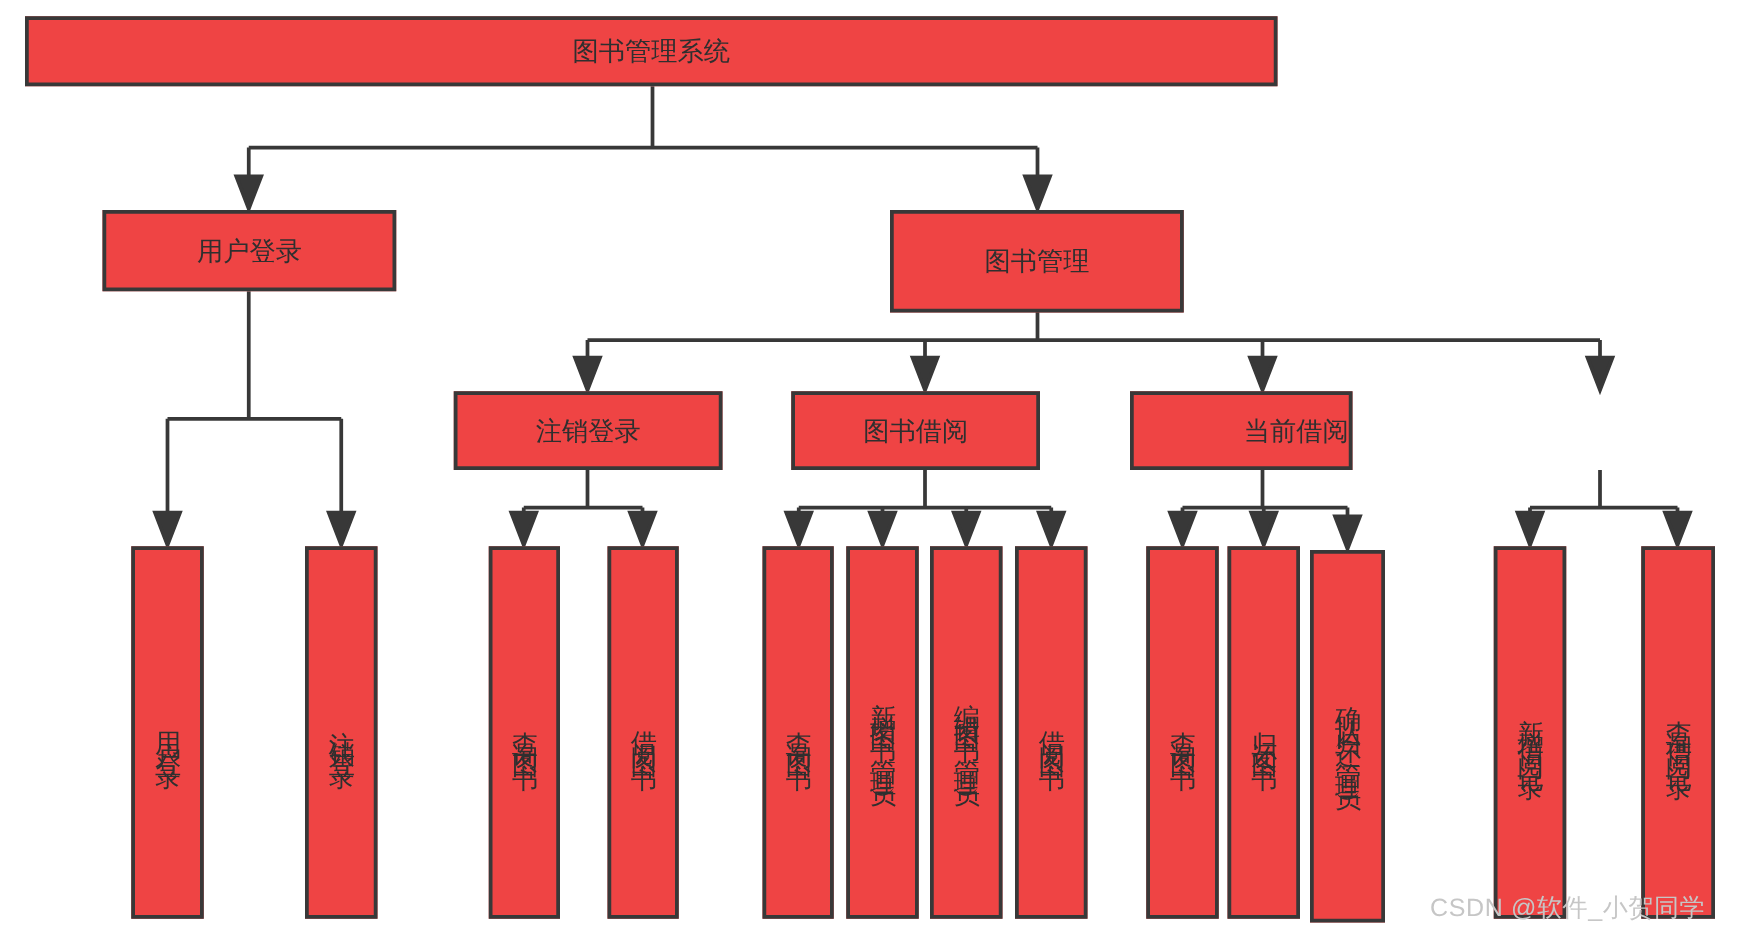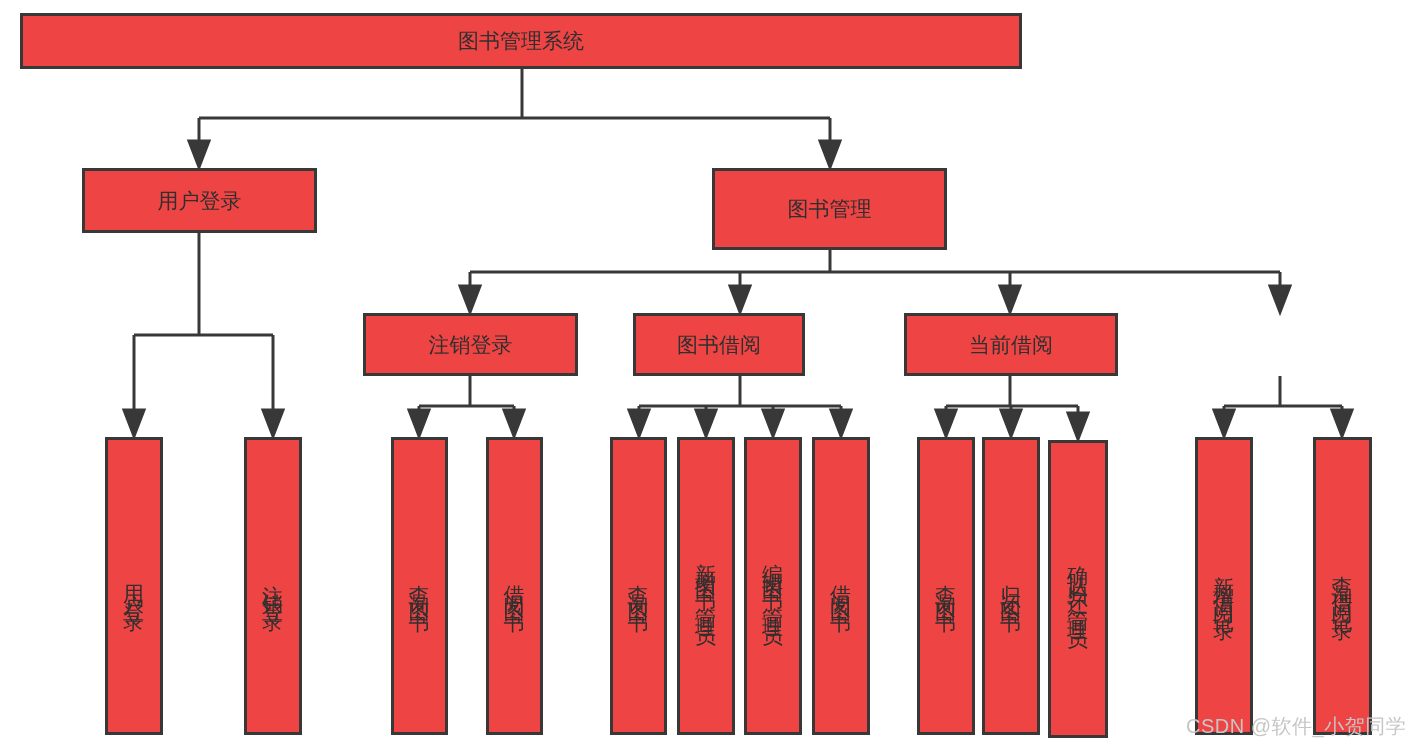--- a/index.html
+++ b/index.html
@@ -38,39 +38,39 @@
     text-orientation: mixed;
     letter-spacing: 9px;
     line-height: 1.1;
     white-space: nowrap;
   }
   
   .n-root { left: 20px;  top: 13px;  width: 1002px; height: 56px; }
   .n-l2a  { left: 82px;  top: 168px; width: 235px;  height: 65px; }
   .n-l2b  { left: 712px; top: 168px; width: 235px;  height: 82px; }
   .n-l3a  { left: 363px; top: 313px; width: 215px;  height: 63px; }
-  .n-l3b  { left: 633px; top: 313px; width: 172px;  height: 63px; align-items: center; }
-  .n-l3c  { left: 904px; top: 313px; width: 214px;  height: 63px; }
+  .n-l3b  { left: 633px; top: 313px; width: 199px;  height: 63px; align-items: center; }
+  .n-l3c  { left: 904px; top: 313px; width: 178px;  height: 63px; justify-content: flex-end; }
   .n-l3d  { left: 1172px;top: 313px; width: 216px;  height: 63px; }
   .n-a1 { left: 105px;  top: 437px; width: 58px; height: 298px; }
   .n-a2 { left: 244px;  top: 437px; width: 58px; height: 298px; }
   .n-b1 { left: 391px;  top: 437px; width: 57px; height: 298px; }
   .n-b2 { left: 486px;  top: 437px; width: 57px; height: 298px; }
   .n-c1 { left: 610px;  top: 437px; width: 57px; height: 298px; }
   .n-c2 { left: 677px;  top: 437px; width: 58px; height: 298px; }
   .n-c3 { left: 744px;  top: 437px; width: 58px; height: 298px; }
   .n-c4 { left: 812px;  top: 437px; width: 58px; height: 298px; }
   .n-d1 { left: 917px;  top: 437px; width: 58px; height: 298px; }
   .n-d2 { left: 982px;  top: 437px; width: 58px; height: 298px; }
   .n-d3 { left: 1048px; top: 440px; width: 60px; height: 298px; }
   .n-e1 { left: 1195px; top: 437px; width: 58px; height: 298px; }
   .n-e2 { left: 1313px; top: 437px; width: 59px; height: 298px; }
   .watermark {
     position: absolute;
-    left: 1186px;
+    left: 1144px;
     top: 713px;
     font-size: 20px;
     color: #c6c6c6;
     letter-spacing: 0.5px;
     z-index: 5;
     white-space: nowrap;
   }
 </style>
 </head>
 <body>

